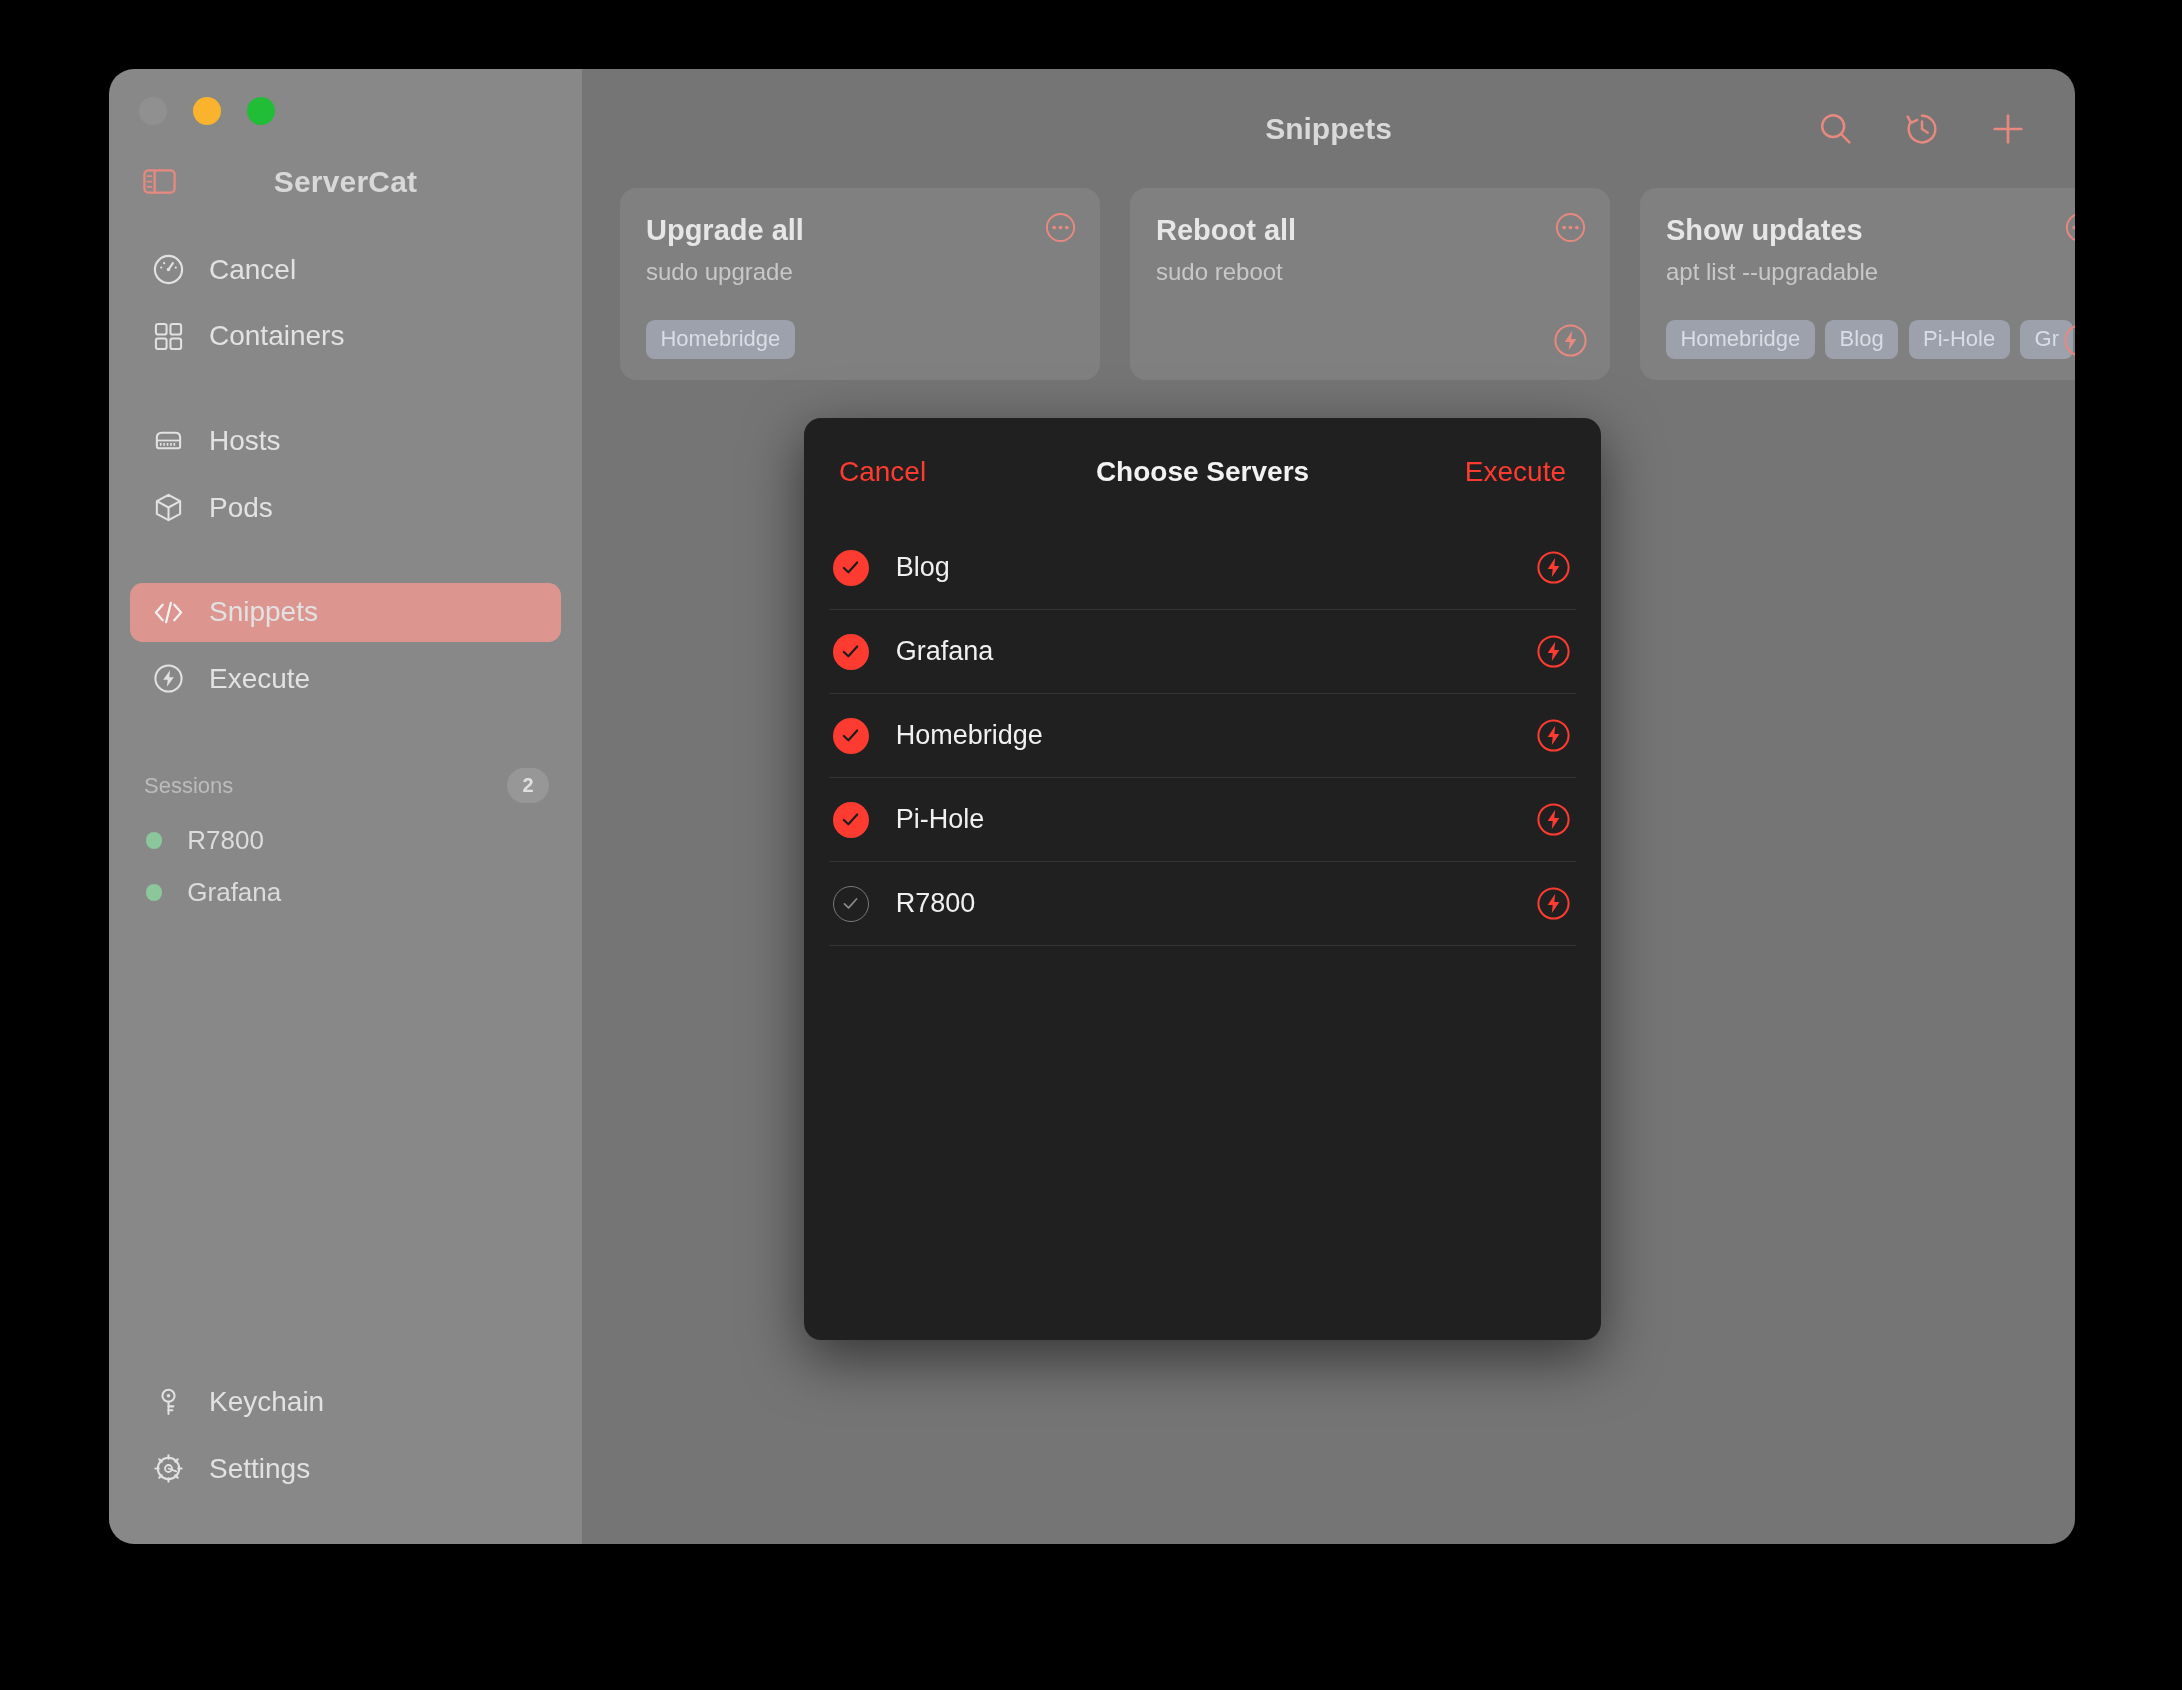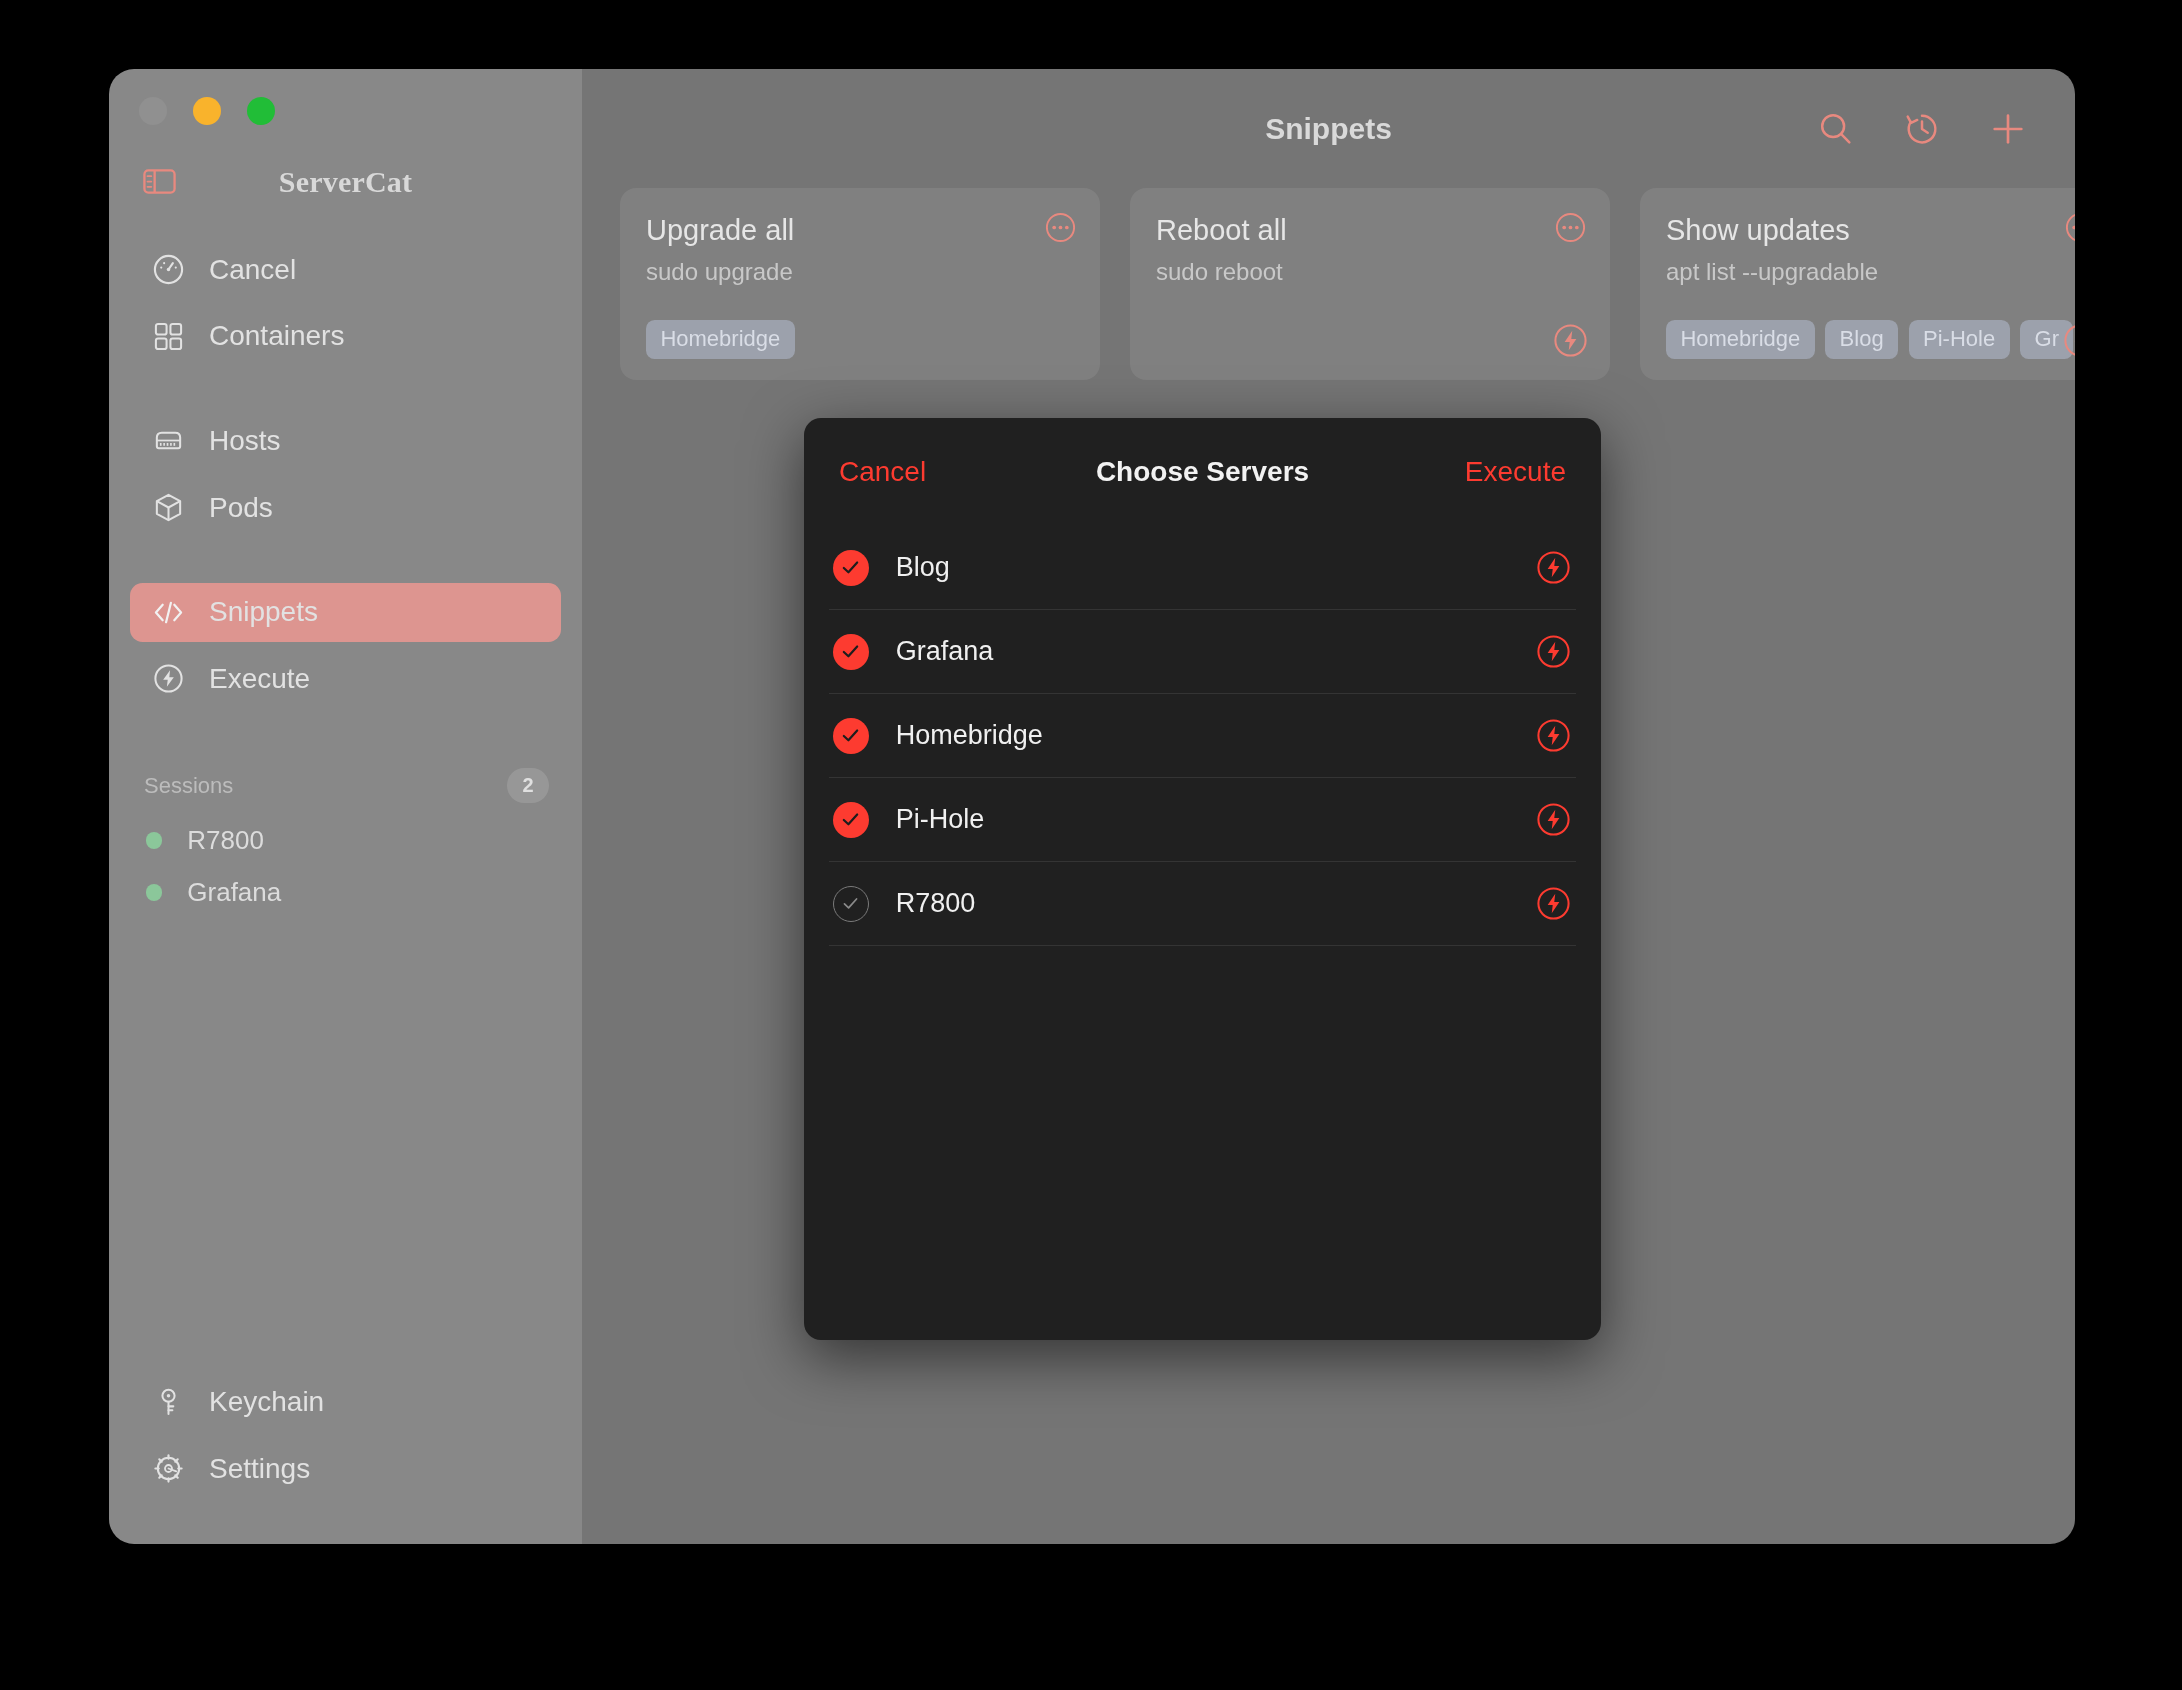--- a/index.html
+++ b/index.html
@@ -57,21 +57,20 @@
   .sidebar-toggle { width: 35px; height: 35px; flex: none; }
   .app-title {
     position: absolute;
     left: 0; right: 0;
     text-align: center;
     font-size: 30px;
     font-weight: 700;
     color: #d8d8d8;
     letter-spacing: 0.2px;
     pointer-events: none;
-    font-family: Liberation Serif, serif;
   }
 
   .nav { padding: 23px 21px 0 21px; }
   .nav-item {
     display: flex;
     align-items: center;
     height: 59px;
     padding: 0 21px;
     border-radius: 12.5px;
     gap: 23px;
@@ -159,21 +158,21 @@
     height: 192px;
     background: rgba(255,255,255,0.085);
     border-radius: 16.3px;
     padding: 26px 26px 21px 26px;
     position: relative;
     flex: none;
     overflow: hidden;
   }
   .card-title {
     font-size: 29px;
-    font-weight: 400;
+    font-weight: 700;
     color: #e6e6e6;
     margin-bottom: 10.6px;
   }
   .card-cmd {
     font-family: Liberation Sans, sans-serif;
     font-size: 24px;
     color: #c8c8c8;
     white-space: nowrap;
   }
   .card-more {

